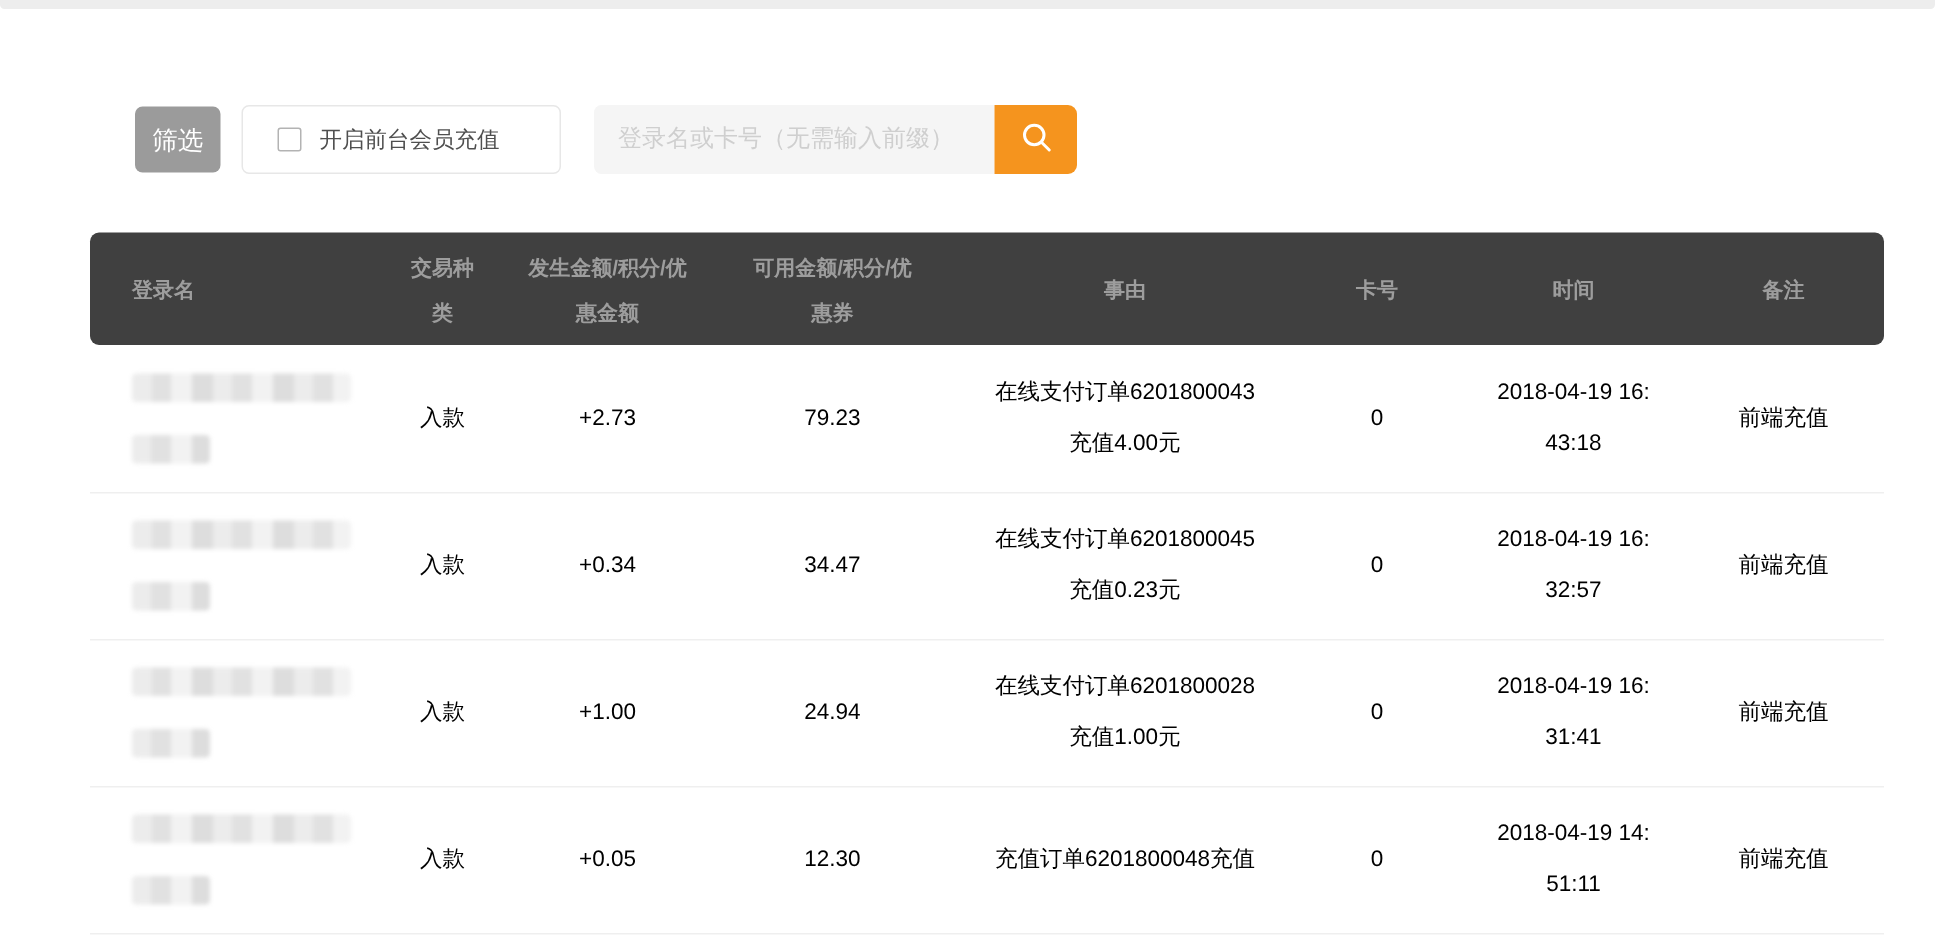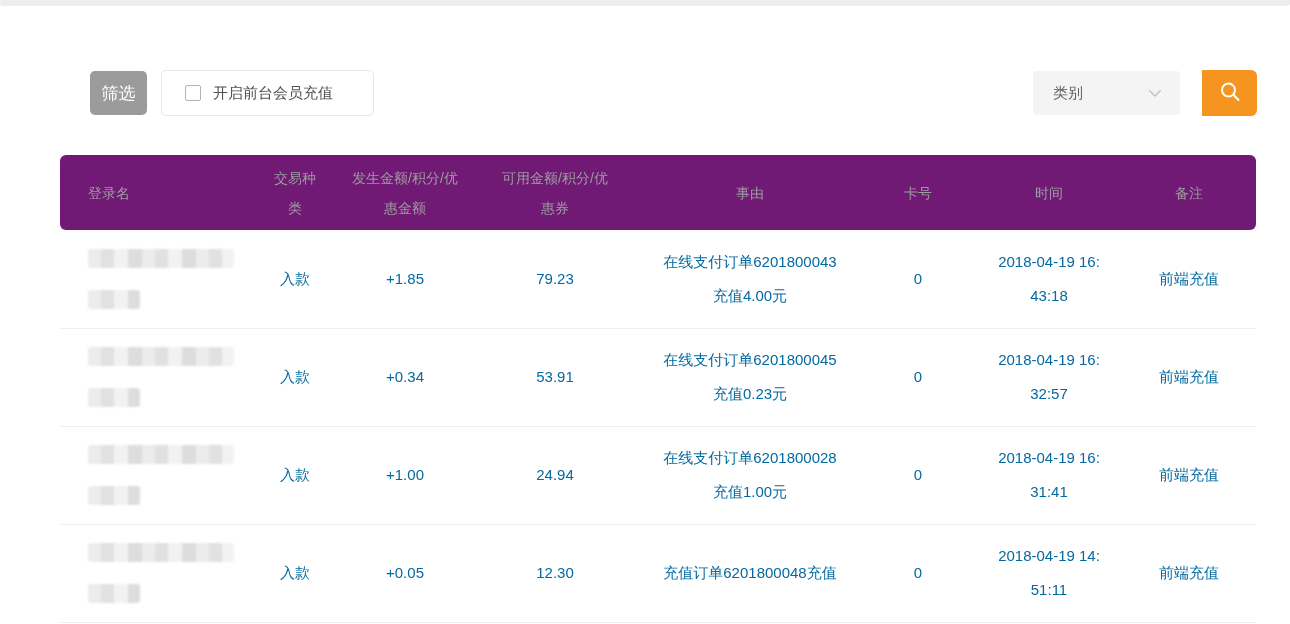--- a/index.html
+++ b/index.html
@@ -38,29 +38,29 @@
     border-radius: 0 6px 6px 0; cursor: pointer; display: flex; align-items: center;
     justify-content: center; }
 
   
   .table-area { margin: 39px 0 0 60px; width: 1196px; }
   table { width: 1196px; border-collapse: collapse; table-layout: fixed; }
   col.c1 { width: 190px; } col.c2 { width: 90px; }  col.c3 { width: 130px; }
   col.c4 { width: 170px; } col.c5 { width: 220px; } col.c6 { width: 116px; }
   col.c7 { width: 146px; } col.c8 { width: 134px; }
 
-  thead th { height: 75px; background: #701a75; color: #9d9d9d; font-size: 14px;
-    font-weight: normal; text-align: center; vertical-align: middle; line-height: 30px; }
+  thead th { height: 75px; background: #404040; color: #9d9d9d; font-size: 14px;
+    font-weight: bold; text-align: center; vertical-align: middle; line-height: 30px; }
   thead th:first-child { text-align: left; padding-left: 28px; border-radius: 6px 0 0 6px; }
   thead th:last-child { border-radius: 0 6px 6px 0; }
   th .hwrap { display: inline-block; vertical-align: middle; }
   th.h2 .hwrap { max-width: 50px; }
   th.h3 .hwrap, th.h4 .hwrap { max-width: 119px; }
 
-  tbody td { height: 98px; border-bottom: 1px solid #efefef; color: #0369a1;
+  tbody td { height: 98px; border-bottom: 1px solid #efefef; color: #000000;
     font-size: 15px; text-align: center; vertical-align: middle; line-height: 34px; }
   tbody td:first-child { text-align: left; padding-left: 28px; }
 
   .redact-line { border-radius: 3px; filter: blur(1.3px); height: 19px;
     background: repeating-linear-gradient(90deg,#ececec 0 13px,#e1e1e1 13px 26px,#f2f2f2 26px 40px,#dddddd 40px 54px); }
   .redact-1 { width: 146px; }
   .redact-2 { width: 52px; margin-top: 22px; }
 </style>
 </head>
 <body>
@@ -70,30 +70,23 @@
 <div class="toolbar">
 
 
   <button class="filter-btn">筛选</button>
 
   <label class="checkbox-group">
     <span class="cb-box"></span>
     <span class="cb-label">开启前台会员充值</span>
   </label>
 
-  <div class="select select-category">
-    <span>类别</span>
-    <span class="chev">
-      <svg width="18" height="18" viewBox="0 0 24 24">
-          <polyline points="5,9 12,16 19,9" fill="none" stroke="#c6c6c6" stroke-width="2.2" stroke-linecap="round" stroke-linejoin="round"></polyline>
-        </svg>
-    </span>
-  </div>
 
   <div class="search-wrap">
+    <input class="search-input" type="text" placeholder="登录名或卡号（无需输入前缀）" style="">
     <button class="search-btn">
       <span>
         <svg width="26" height="26" viewBox="0 0 26 26">
             <circle cx="11.5" cy="11" r="6.5" fill="none" stroke="#ffffff" stroke-width="2"></circle>
             <line x1="16.3" y1="15.8" x2="21.5" y2="21" stroke="#ffffff" stroke-width="2" stroke-linecap="round"></line>
           </svg>
       </span>
     </button>
   </div>
 </div>
@@ -122,42 +115,42 @@
         <th class="h8"><span class="hwrap">备注</span></th>
       </tr>
     </thead>
     <tbody>
   <tr>
     <td>
       <div class="redact-line redact-1"></div>
       <div class="redact-line redact-2"></div>
     </td>
     <td>入款</td>
-    <td>+1.85</td>
+    <td>+2.73</td>
     <td>79.23</td>
     <td>
             <div>在线支付订单6201800043</div>
             <div>充值4.00元</div>
           </td>
     <td>0</td>
     <td>
             <div>2018-04-19 16:</div>
             <div>43:18</div>
           </td>
     <td>前端充值</td>
   </tr>
 
   <tr>
     <td>
       <div class="redact-line redact-1"></div>
       <div class="redact-line redact-2"></div>
     </td>
     <td>入款</td>
     <td>+0.34</td>
-    <td>53.91</td>
+    <td>34.47</td>
     <td>
             <div>在线支付订单6201800045</div>
             <div>充值0.23元</div>
           </td>
     <td>0</td>
     <td>
             <div>2018-04-19 16:</div>
             <div>32:57</div>
           </td>
     <td>前端充值</td>

